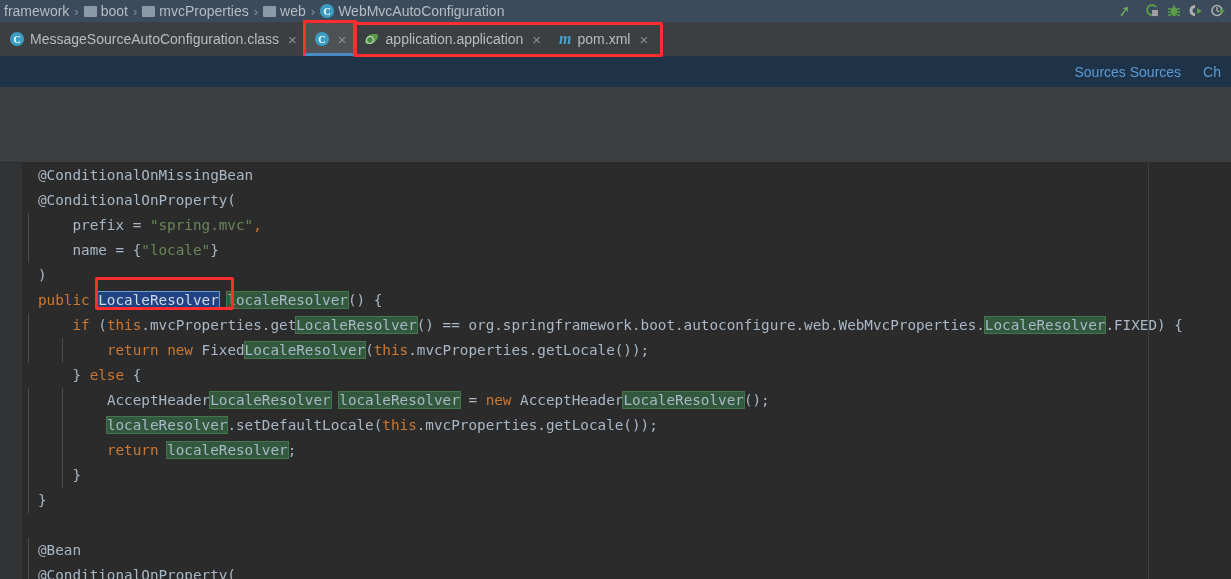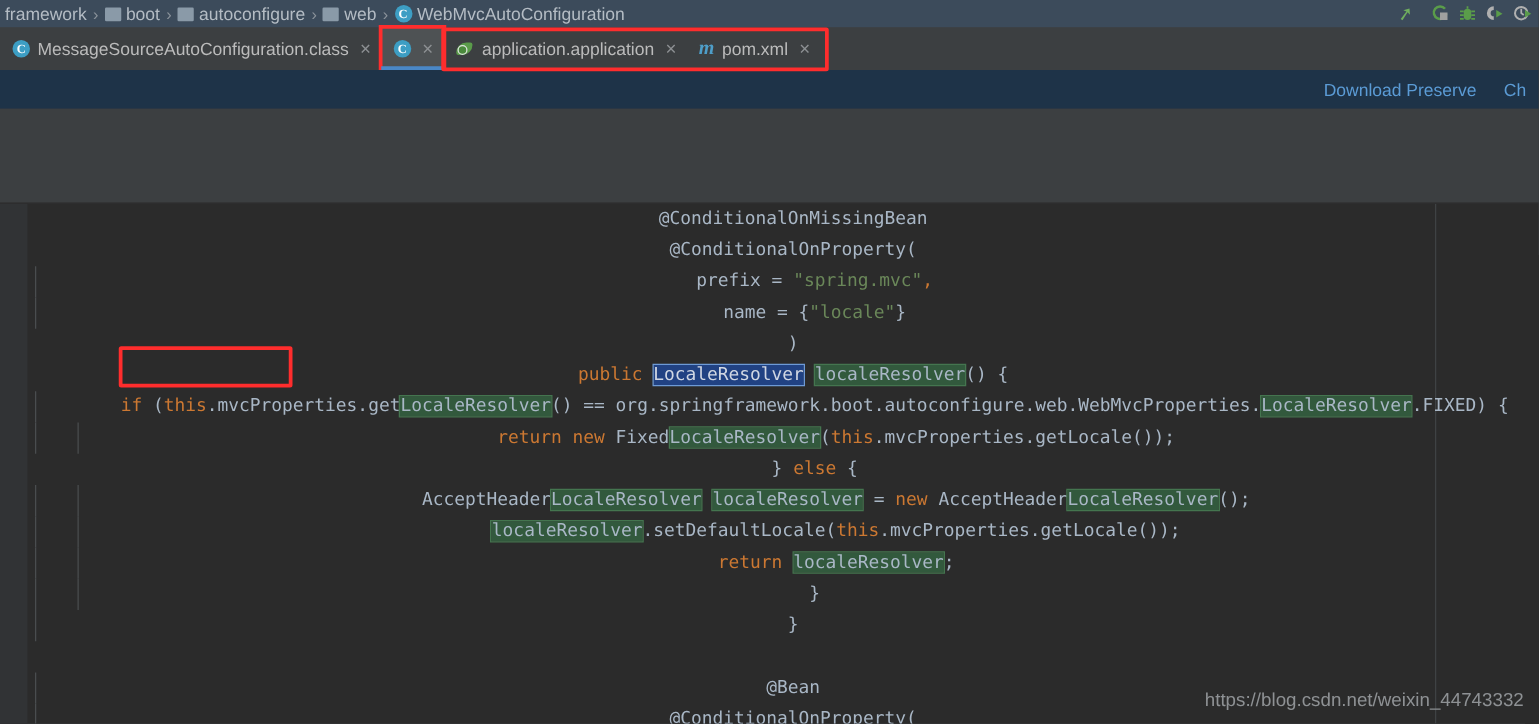--- a/index.html
+++ b/index.html
@@ -134,21 +134,21 @@
   .chk { display: flex; align-items: center; gap: 7px; color: #cfd2d4; font-size: 14px; }
   .box {
     width: 14px; height: 14px; border: 1px solid #7a7f82; border-radius: 2px; background: #4a4e50;
   }
   .qmark { color: #4a90d9; font-size: 14px; font-weight: bold; margin-left: 8px;}
   .matches { position: absolute; top: 100px; left: 1053px; color: #c8cdd1; font-size: 14px; font-weight: bold; }
 
   
   .editor {
     position: absolute; left: 0; top: 163px; width: 1231px; height: 416px;
-    background: #2b2b2b; overflow: hidden; text-align: center;
+    background: #2b2b2b; overflow: hidden;
   }
   .gutter {
     position: absolute; left: 0; top: 0; width: 22px; height: 416px;
     background: #313335;
   }
   .right-margin {
     position: absolute; left: 1148px; top: 0; width: 1px; height: 416px;
     background: #3f4244;
   }
   .code {
@@ -187,21 +187,21 @@
         <span class="ctext">framework</span>
       </div>
       <span class="sep">›</span>
       <div class="crumb">
         <span class="folder-ico"></span>
         <span class="ctext">boot</span>
       </div>
       <span class="sep">›</span>
       <div class="crumb">
         <span class="folder-ico"></span>
-        <span class="ctext">autoconfigure</span>
+        <span class="ctext">mvcProperties</span>
       </div>
       <span class="sep">›</span>
       <div class="crumb">
         <span class="folder-ico"></span>
         <span class="ctext">web</span>
       </div>
       <span class="sep">›</span>
       <div class="crumb">
         <span class="class-ico">C</span>
         <span class="ctext">WebMvcAutoConfiguration</span>
@@ -255,21 +255,21 @@
     </div>
     <div class="tab">
       <span class="m-ico">m</span>
       <span>pom.xml</span>
       <span class="x">×</span>
     </div>
   </div>
 
   <div class="infobar">
     <span class="links">
-      <a href="#">Download Preserve</a>
+      <a href="#">Sources Sources</a>
       <a href="#">Ch</a>
     </span>
   </div>
 
   <div class="findpanel">
 
     <div class="search-input">
       <span class="val">ver</span>
       <span class="caret"></span>
       <span class="icons">
@@ -349,19 +349,18 @@
       </label>
     </div>
 
     <div class="matches">13 matches</div>
   </div>
 
   <div class="editor">
     <div class="gutter"></div>
     <div class="right-margin"></div>
     <div class="code" id="code-area"><div class="line"><span class="pl">@ConditionalOnMissingBean</span></div><div class="line"><span class="pl">@ConditionalOnProperty(</span></div><div class="line"><span class="pl">    prefix = </span><span class="s">"spring.mvc"</span><span class="k">,</span><span class="indent-guide" style="left: 6px;"></span></div><div class="line"><span class="pl">    name = {</span><span class="s">"locale"</span><span class="pl">}</span><span class="indent-guide" style="left: 6px;"></span></div><div class="line"><span class="pl">)</span></div><div class="line"><span class="k">public </span><span class="sel">LocaleResolver</span><span class="pl"> </span><span class="hl">localeResolver</span><span class="pl">() {</span></div><div class="line"><span class="pl">    </span><span class="k">if</span><span class="pl"> (</span><span class="k">this</span><span class="pl">.mvcProperties.get</span><span class="hl">LocaleResolver</span><span class="pl">() == org.springframework.boot.autoconfigure.web.WebMvcProperties.</span><span class="hl">LocaleResolver</span><span class="pl">.FIXED) {</span><span class="indent-guide" style="left: 6px;"></span></div><div class="line"><span class="pl">        </span><span class="k">return new </span><span class="pl">Fixed</span><span class="hl">LocaleResolver</span><span class="pl">(</span><span class="k">this</span><span class="pl">.mvcProperties.getLocale());</span><span class="indent-guide" style="left: 6px;"></span><span class="indent-guide" style="left: 40px;"></span></div><div class="line"><span class="pl">    } </span><span class="k">else</span><span class="pl"> {</span></div><div class="line"><span class="pl">        </span><span class="pl">AcceptHeader</span><span class="hl">LocaleResolver</span><span class="pl"> </span><span class="hl">localeResolver</span><span class="pl"> = </span><span class="k">new</span><span class="pl"> AcceptHeader</span><span class="hl">LocaleResolver</span><span class="pl">();</span><span class="indent-guide" style="left: 6px;"></span><span class="indent-guide" style="left: 40px;"></span></div><div class="line"><span class="pl">        </span><span class="hl">localeResolver</span><span class="pl">.setDefaultLocale(</span><span class="k">this</span><span class="pl">.mvcProperties.getLocale());</span><span class="indent-guide" style="left: 6px;"></span><span class="indent-guide" style="left: 40px;"></span></div><div class="line"><span class="pl">        </span><span class="k">return</span><span class="pl"> </span><span class="hl">localeResolver</span><span class="pl">;</span><span class="indent-guide" style="left: 6px;"></span><span class="indent-guide" style="left: 40px;"></span></div><div class="line"><span class="pl">    }</span><span class="indent-guide" style="left: 6px;"></span><span class="indent-guide" style="left: 40px;"></span></div><div class="line"><span class="pl">}</span><span class="indent-guide" style="left: 6px;"></span></div><div class="line"><span class="pl"></span></div><div class="line"><span class="pl">@Bean</span><span class="indent-guide" style="left: 6px;"></span></div><div class="line"><span class="pl">@ConditionalOnProperty(</span><span class="indent-guide" style="left: 6px;"></span></div></div>
-    <div class="watermark">https://blog.csdn.net/weixin_44743332</div>
   </div>
 
   <div class="redbox" style="left:353px; top:22px; width:310px; height:35px;"></div>
   <div class="redbox" style="left:95px; top:277px; width:139px; height:33px;"></div>
 
 </div>
 
 </body></html>

